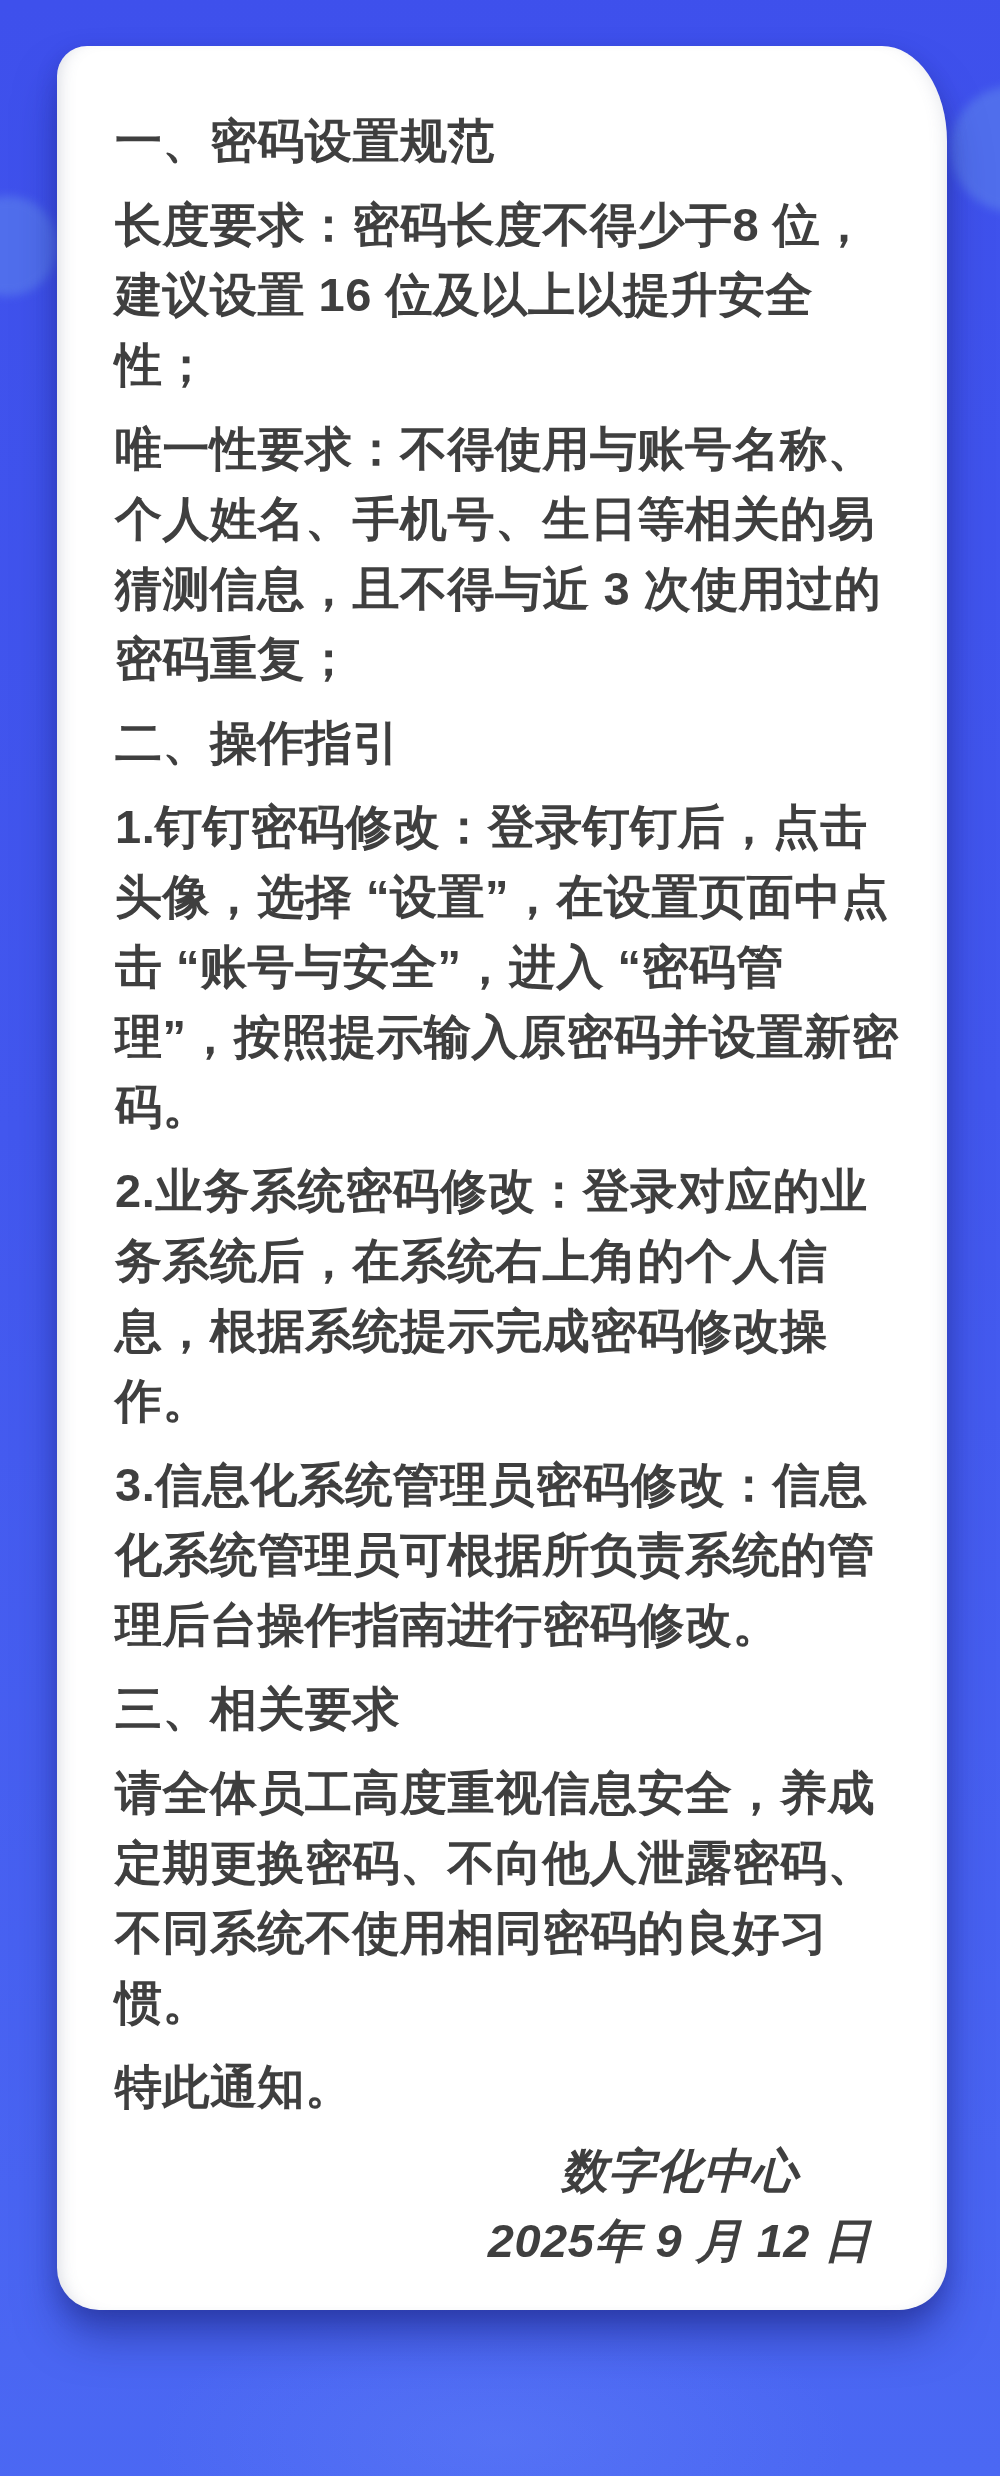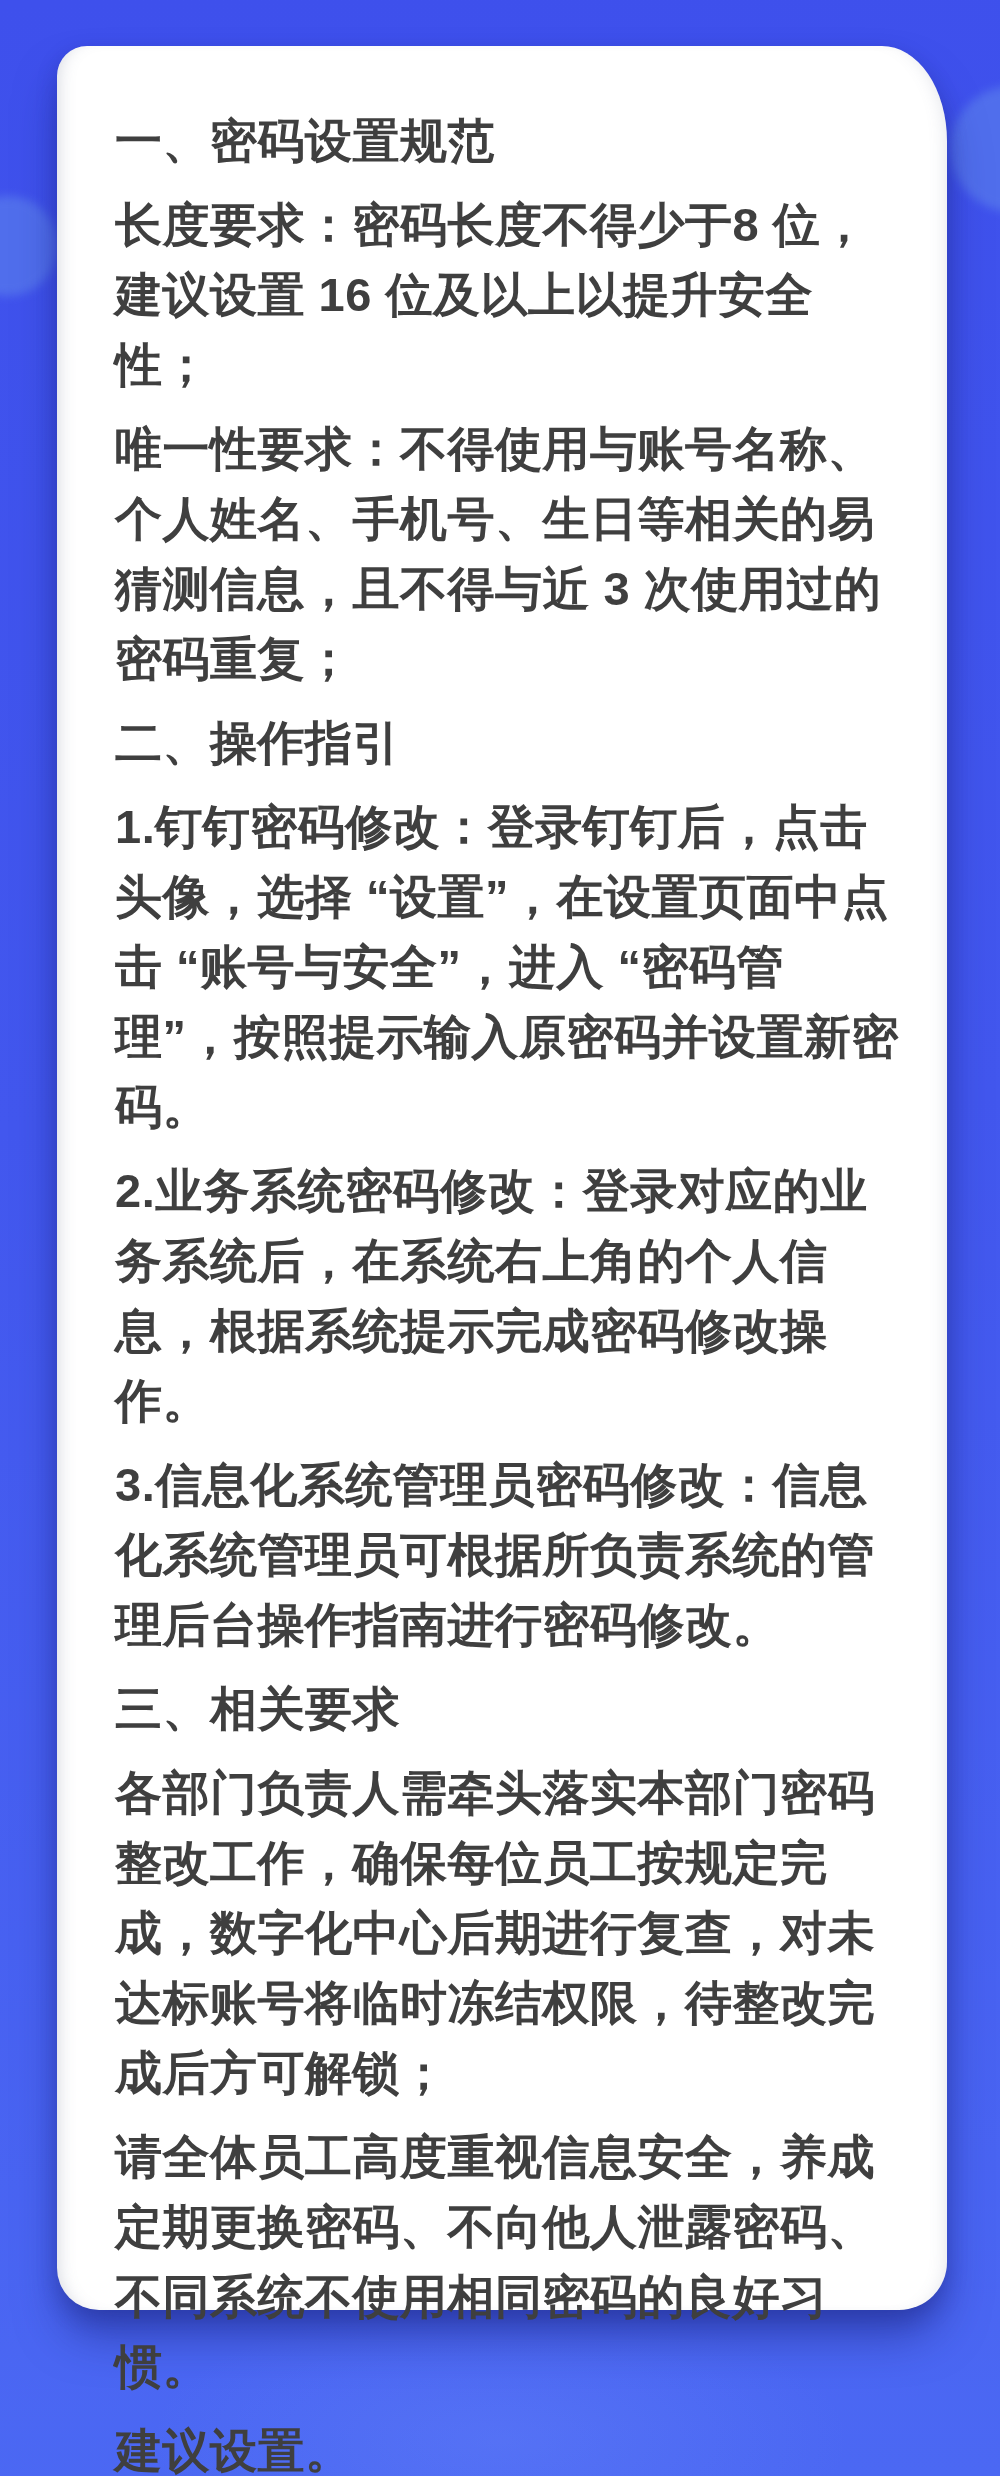--- a/index.html
+++ b/index.html
@@ -86,21 +86,20 @@
 <div class="notice-card">
   <div class="notice-body">
     <p>一、密码设置规范</p>
     <p>长度要求：密码长度不得少于8 位，建议设置 16 位及以上以提升安全性；</p>
     <p>唯一性要求：不得使用与账号名称、个人姓名、手机号、生日等相关的易猜测信息，且不得与近 3 次使用过的密码重复；</p>
     <p>二、操作指引</p>
     <p>1.钉钉密码修改：登录钉钉后，点击头像，选择 “设置”，在设置页面中点击 “账号与安全”，进入 “密码管理”，按照提示输入原密码并设置新密码。</p>
     <p>2.业务系统密码修改：登录对应的业务系统后，在系统右上角的个人信息，根据系统提示完成密码修改操作。</p>
     <p>3.信息化系统管理员密码修改：信息化系统管理员可根据所负责系统的管理后台操作指南进行密码修改。</p>
     <p>三、相关要求</p>
-    <p>各部门负责人需牵头落实本部门密码整改工作，确保每位员工按规定完成，数字化中心后期进行复查，对未达标账号将临时冻结权限，待整改完成后方可解锁；</p>
     <p>请全体员工高度重视信息安全，养成定期更换密码、不向他人泄露密码、不同系统不使用相同密码的良好习惯。</p>
-    <p>建议设置。</p>
+    <p>特此通知。</p>
     <div class="signature-block">
       <p>数字化中心</p>
       <p>2025年 9 月 12 日</p>
     </div>
   </div>
 </div>
 
 </body></html>

